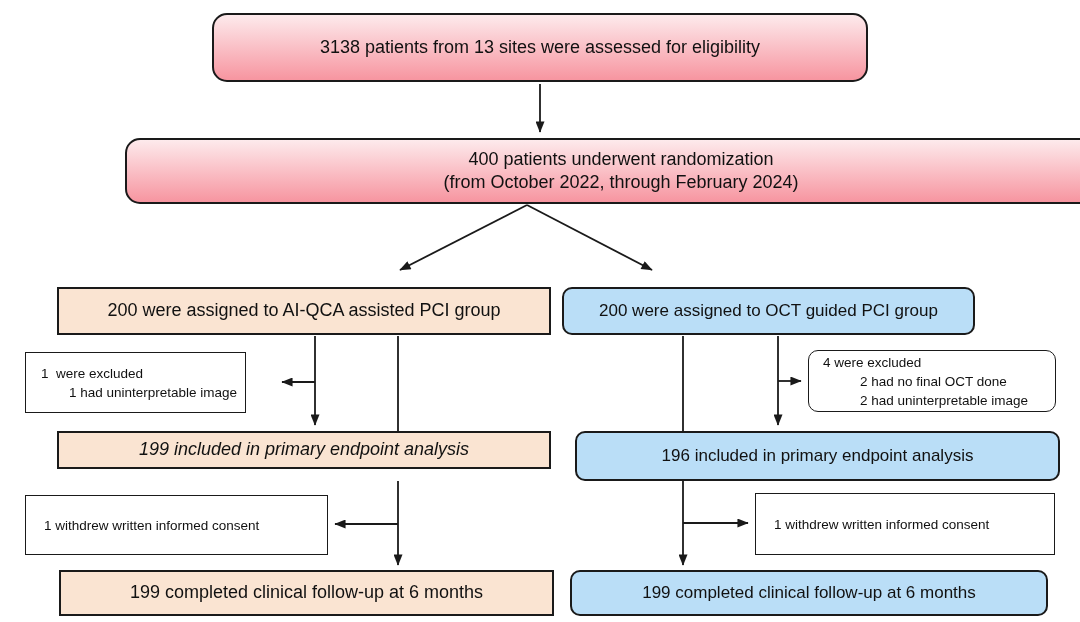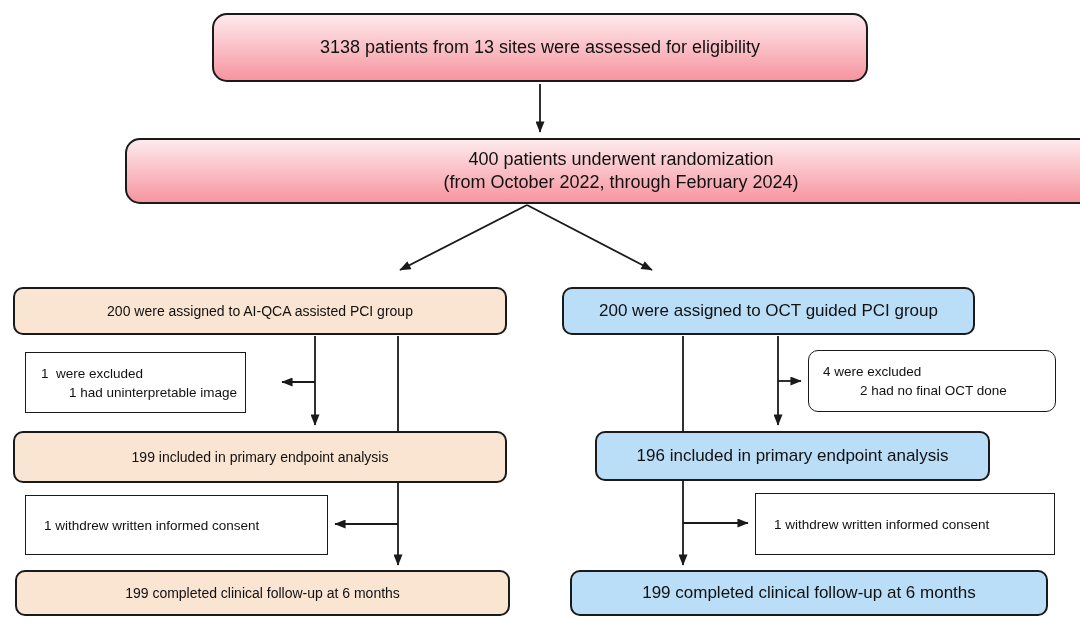--- a/index.html
+++ b/index.html
@@ -33,22 +33,23 @@
   }
   .pink{
     background:linear-gradient(180deg,var(--pink-gradient-top) 0%,var(--pink-gradient-bottom) 100%);
     border:2px solid var(--box-border);
     border-radius:15px;
     font-size:18px;
   }
   .peach{
     background:var(--peach);
     border:2px solid var(--box-border);
-    border-radius:10px;
-    font-size:14px;
+    border-radius:0;
+    font-size:18px;
+    margin-left:44px;
   }
   .blue{
     background:var(--blue);
     border:2px solid var(--box-border);
     border-radius:10px;
     font-size:17px;
   }
   .white{
     background:var(--white-box-bg);
     border:1.6px solid var(--box-border);
@@ -62,22 +63,22 @@
   .indent-l1{padding-left:28px;}
   .indent-r1{padding-left:37px;}
 
   
   #box-assessed      {left:212px; top:13px;  width:656px; height:69px;}
   #box-randomized    {left:125px; top:138px; width:992px; height:66px;}
   #box-left-assigned {left:13px;  top:287px; width:494px; height:48px;}
   #box-right-assigned{left:562px; top:287px; width:413px; height:48px;}
   #box-left-excluded {left:25px;  top:352px; width:221px; height:61px; padding-left:15px;}
   #box-right-excluded{left:808px; top:350px; width:248px; height:62px; padding-left:14px;border-radius:10px;}
-  #box-left-included {left:13px;  top:431px; width:494px; height:52px;}
-  #box-right-included{left:595px; top:431px; width:395px; height:50px;}
+  #box-left-included {left:13px;  top:431px; width:494px; height:38px;font-style:italic;}
+  #box-right-included{left:575px; top:431px; width:485px; height:50px;}
   #box-left-withdrew {left:25px;  top:495px; width:303px; height:60px; padding-left:18px;}
   #box-right-withdrew{left:755px; top:493px; width:300px; height:62px; padding-left:18px;}
   #box-left-completed {left:15px;  top:570px; width:495px; height:46px;}
   #box-right-completed{left:570px; top:570px; width:478px; height:46px;}
 
   #flow-arrows{position:absolute;left:0;top:0;width:1080px;height:622px;pointer-events:none;}
   #flow-arrows line{stroke:var(--arrow);stroke-width:1.8;}
   #flow-arrows marker path{fill:var(--arrow);}
 </style>
 </head>
@@ -120,20 +121,21 @@
   <div class="box blue" id="box-right-assigned">200 were assigned to OCT guided PCI group</div>
 
   <div class="box white" id="box-left-excluded">
     <span>1  were excluded</span>
     <span class="indent-l1">1 had uninterpretable image</span>
   </div>
 
   <div class="box white" id="box-right-excluded">
     <span>4 were excluded</span>
     <span class="indent-r1">2 had no final OCT done</span>
+    <span class="indent-r1">2 had uninterpretable image</span>
   </div>
 
   <div class="box peach" id="box-left-included">199 included in primary endpoint analysis</div>
 
   <div class="box blue" id="box-right-included">196 included in primary endpoint analysis</div>
 
   <div class="box white" id="box-left-withdrew">
     <span>1 withdrew written informed consent</span>
   </div>
 

